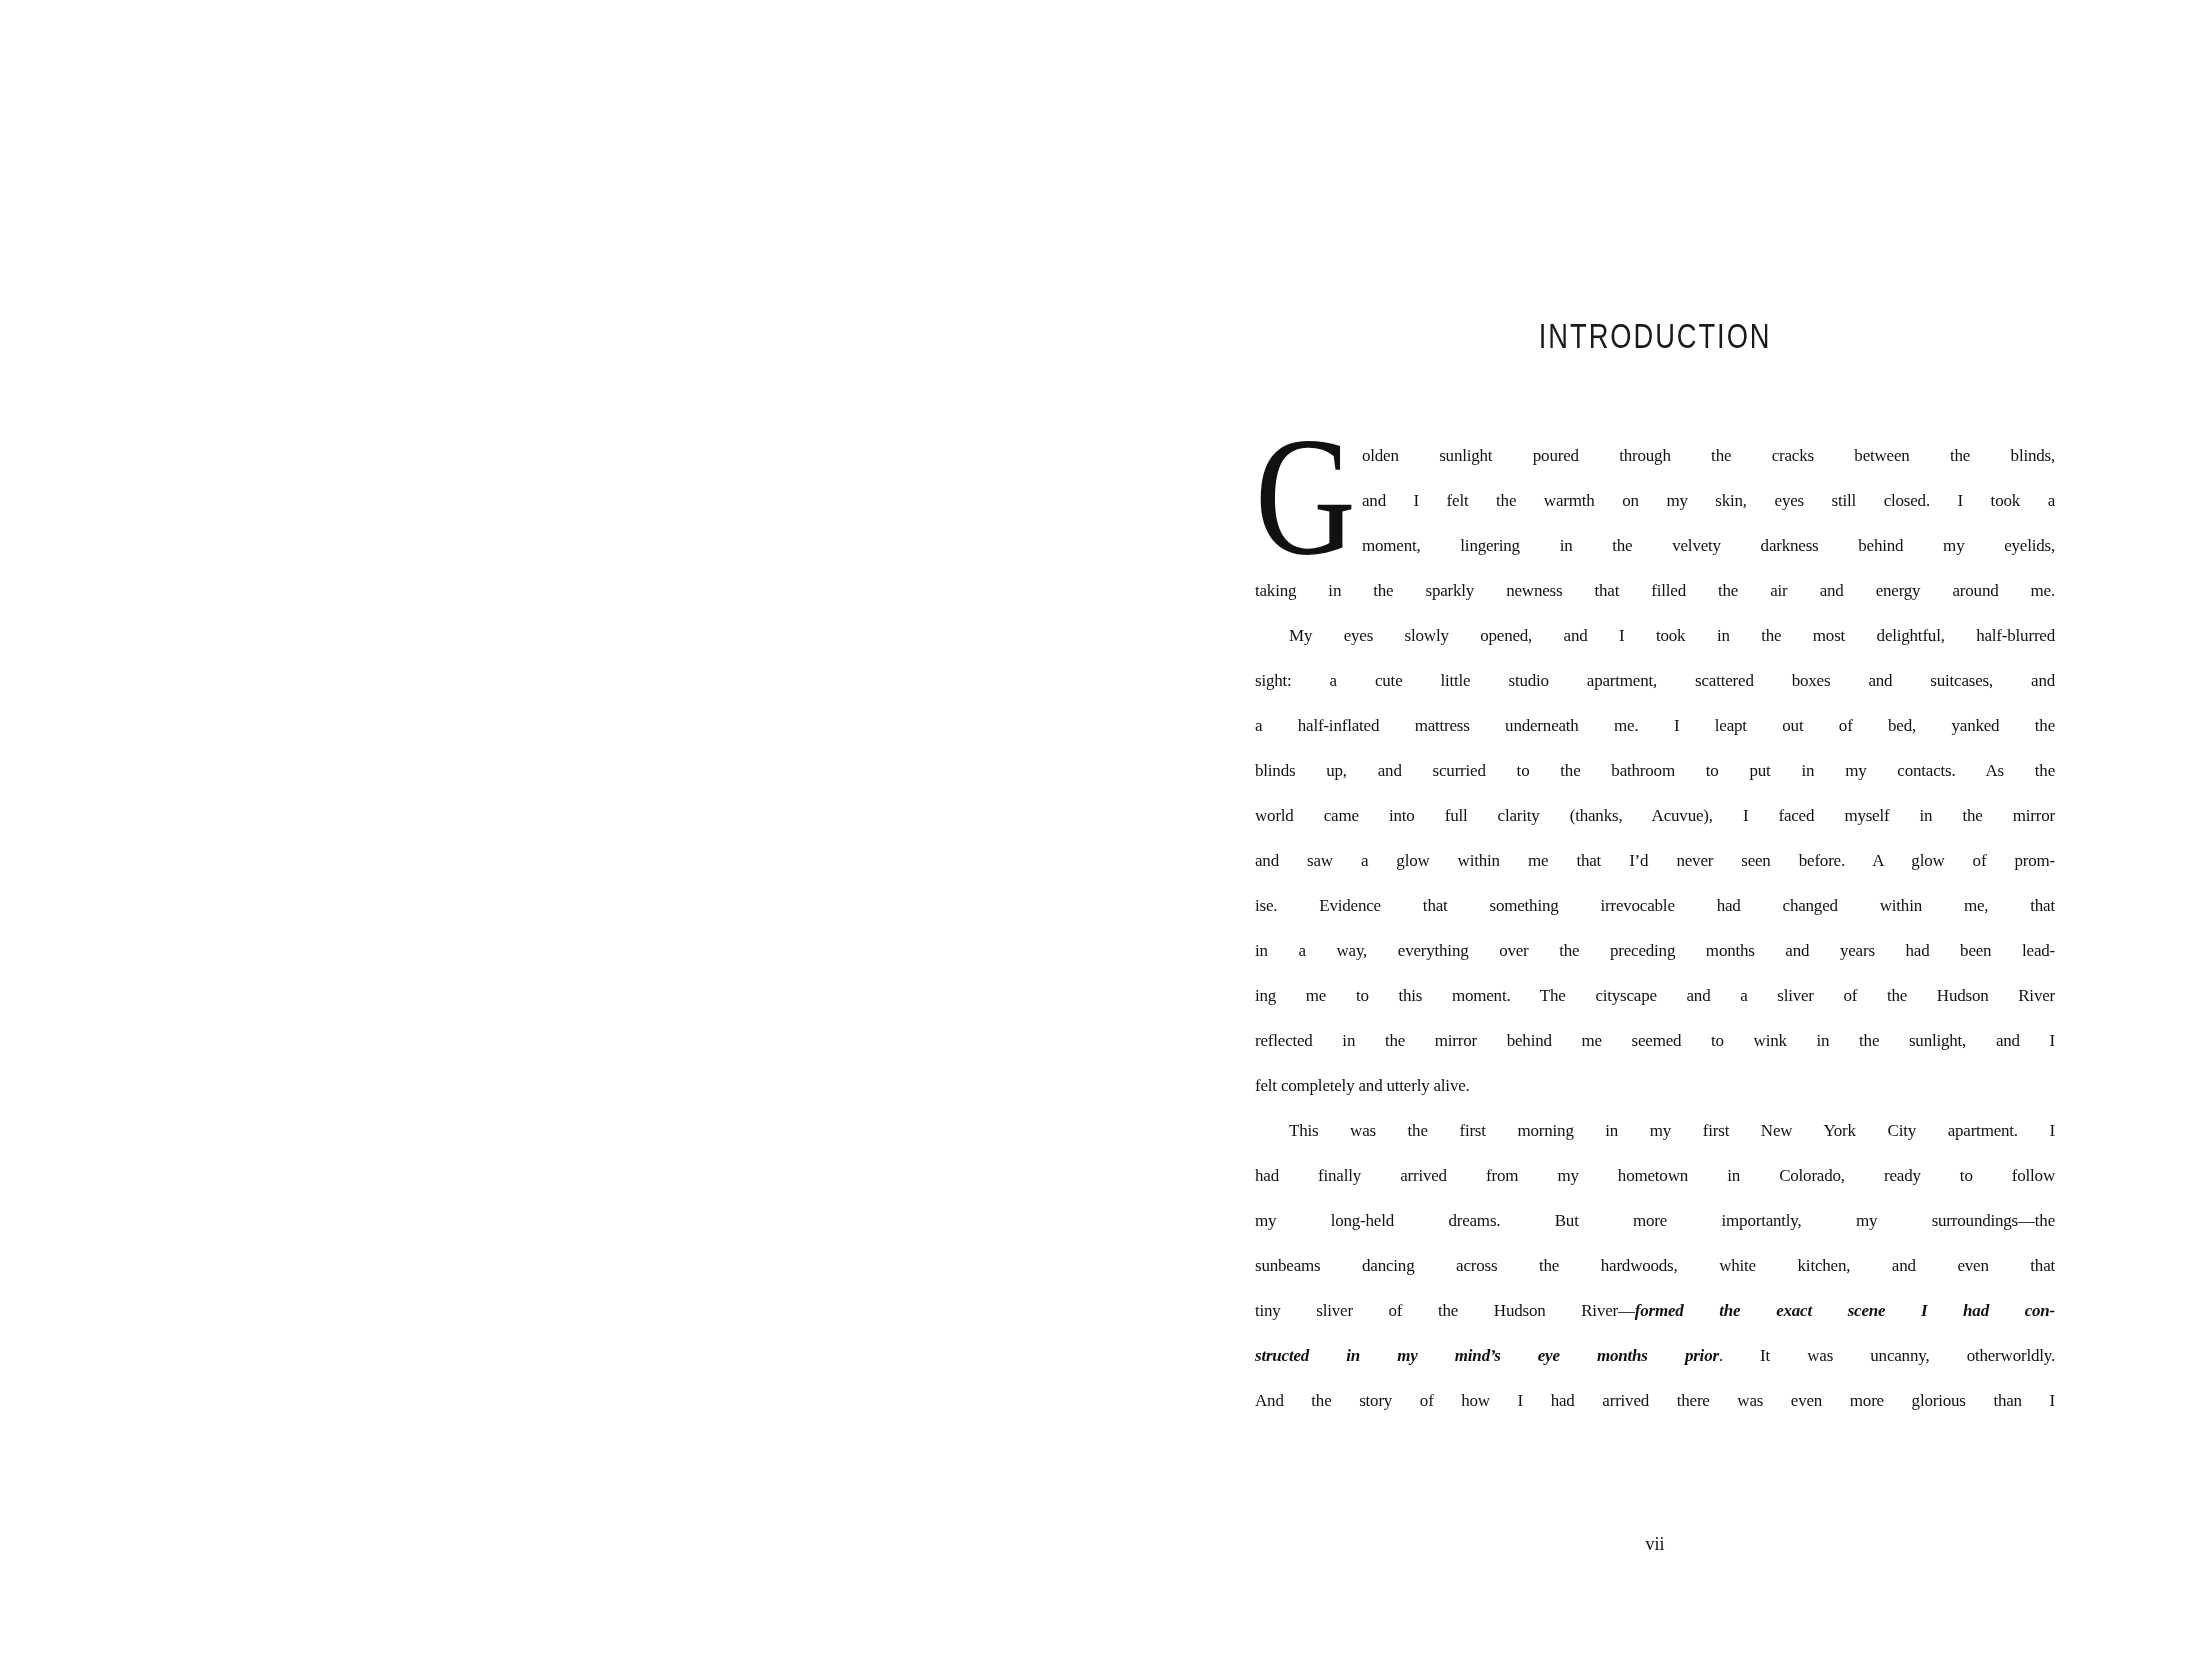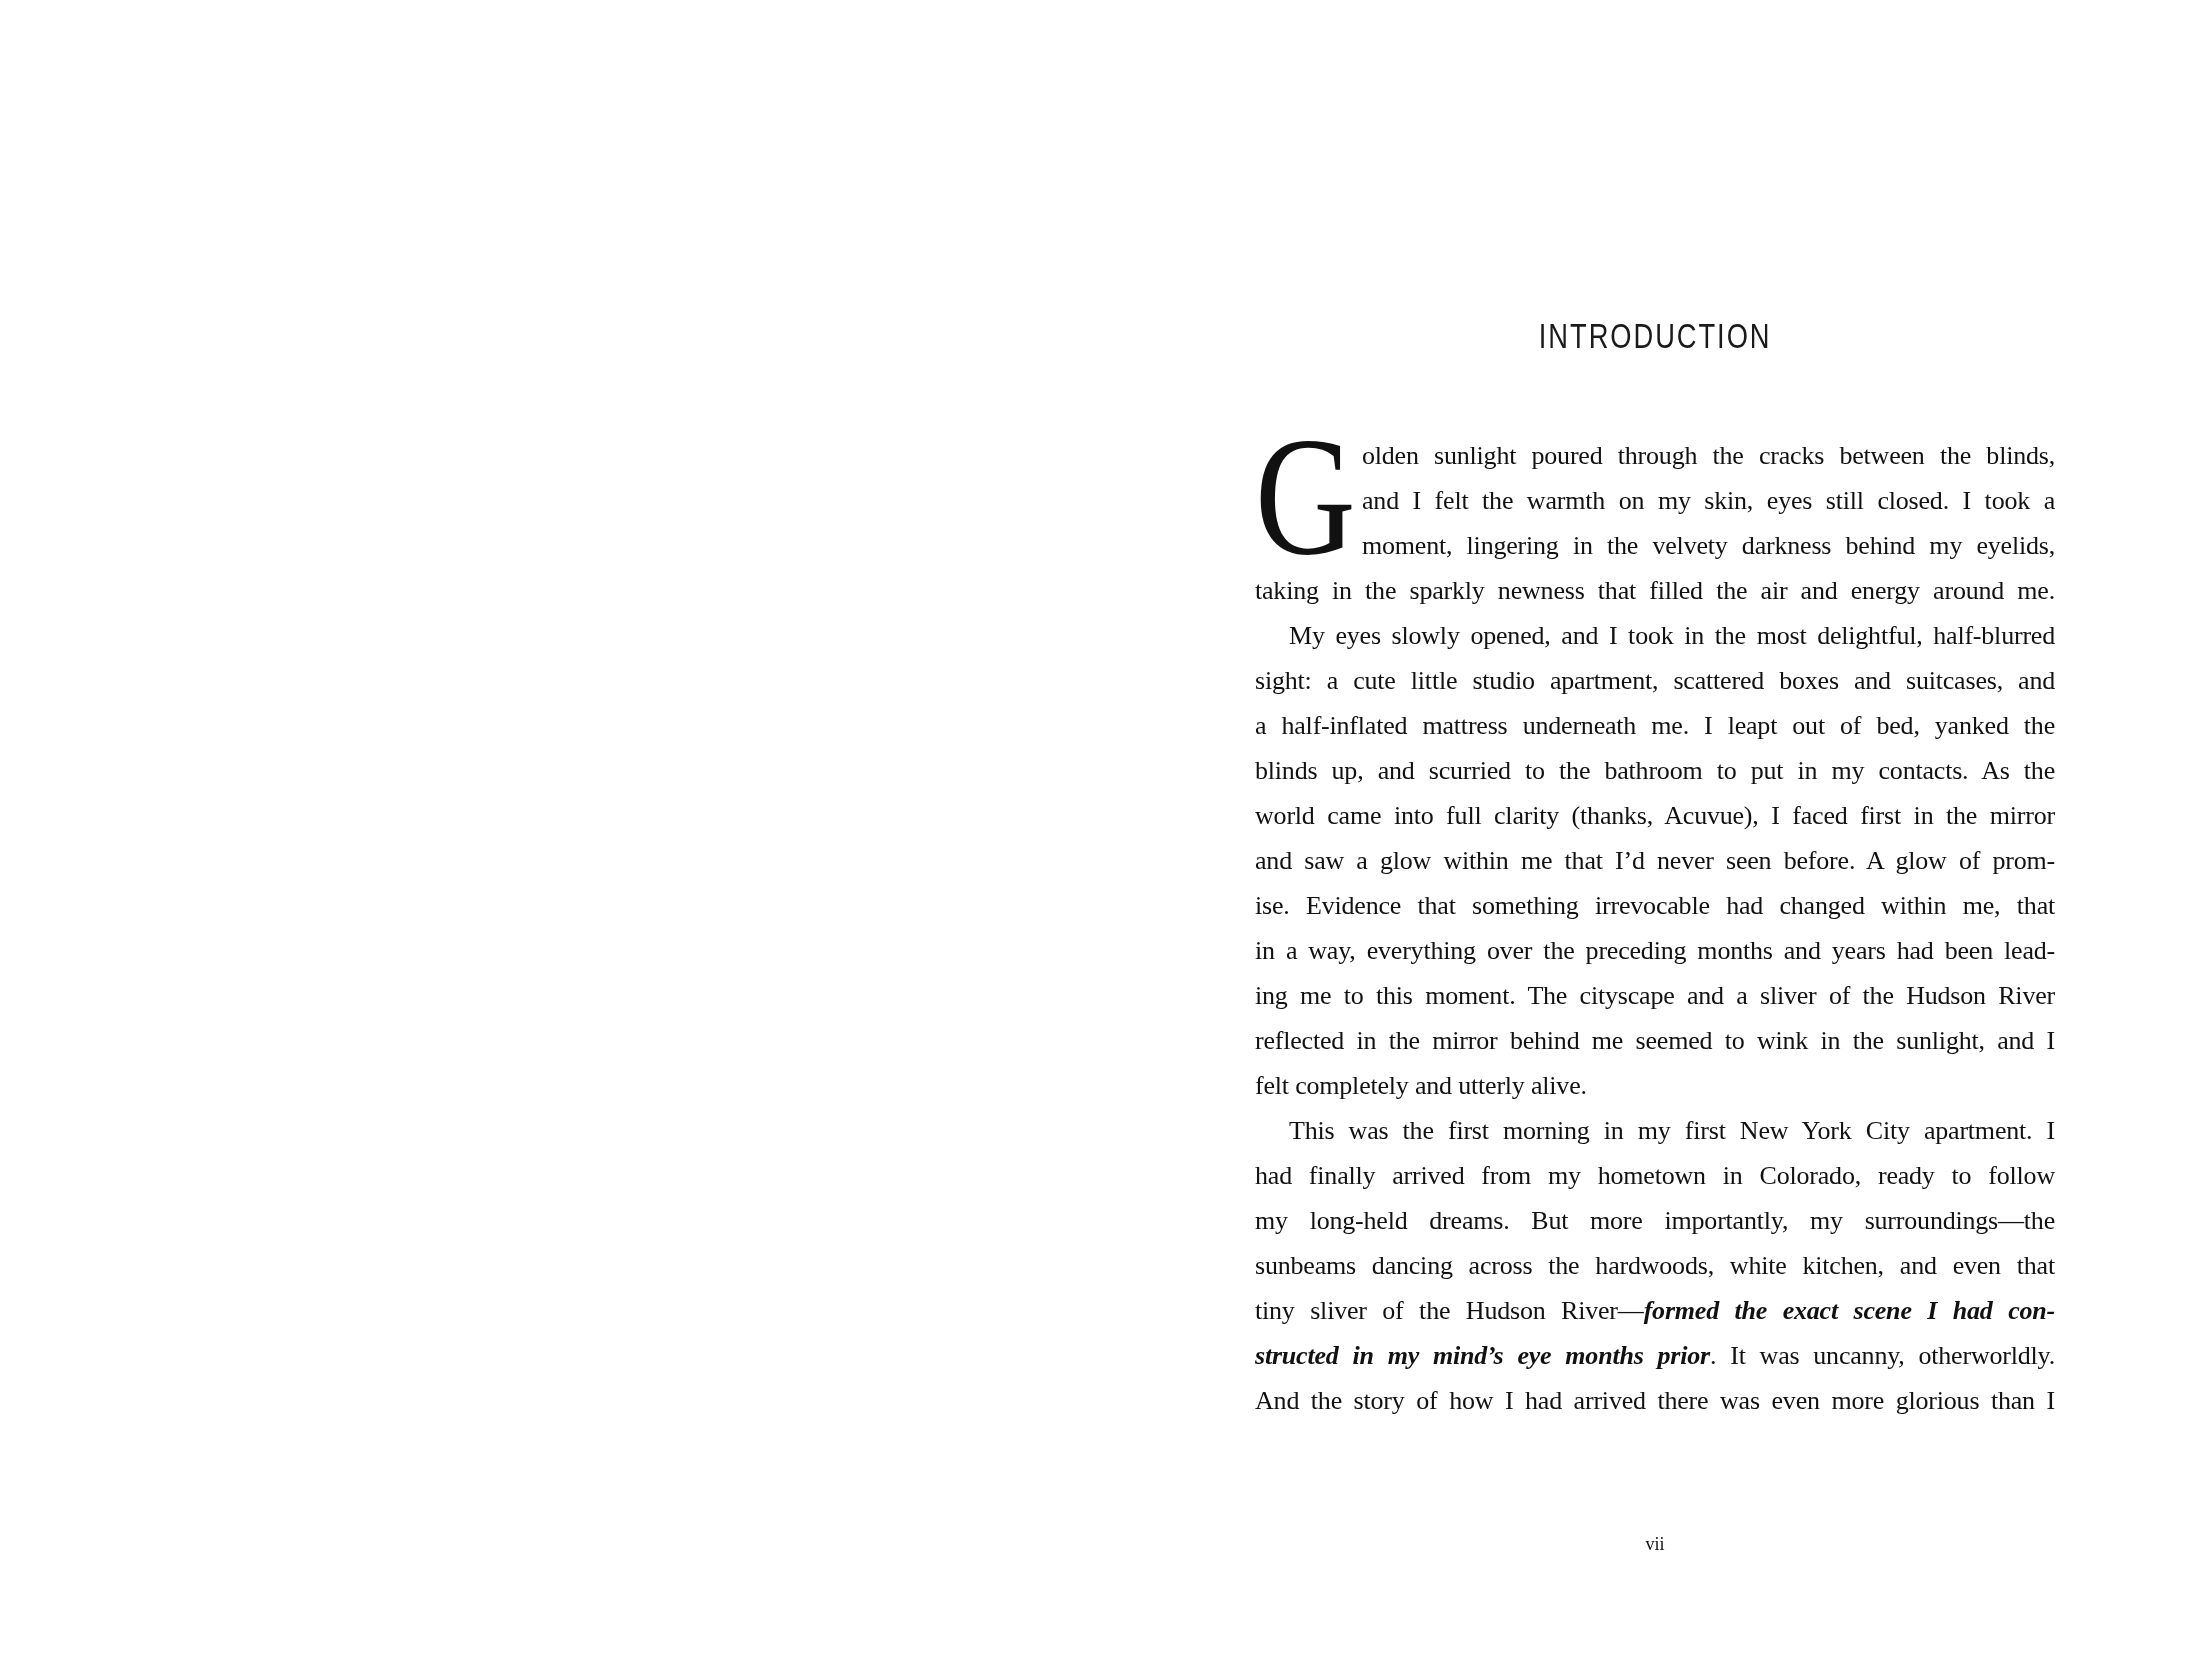--- a/index.html
+++ b/index.html
@@ -41,21 +41,21 @@
     font-weight: 400;
     transform: scaleX(0.82);
     transform-origin: 0 0;
     color: #111111;
   }
 
   .body-text { position: absolute; left: 0; top: 433px; width: 800px; }
   .line {
     height: 45px;
     line-height: 45px;
-    font-size: 26px;
+    font-size: 17px;
     letter-spacing: -0.2px;
     text-align: justify;
     text-align-last: justify;
     white-space: normal;
   }
   .line.dc { padding-left: 107px; }
   .line.pi { text-indent: 34px; }
   .line.last { text-align-last: left; }
   .seg-b { font-weight: bold; font-style: italic; }
   .seg-i { font-style: italic; }
@@ -80,21 +80,21 @@
       <div class="dropcap">G</div>
       <div class="body-text">
           <div class="line dc"><span>olden sunlight poured through the cracks between the blinds,</span></div>
           <div class="line dc"><span>and I felt the warmth on my skin, eyes still closed. I took a</span></div>
           <div class="line dc"><span>moment, lingering in the velvety darkness behind my eyelids,</span></div>
           <div class="line"><span>taking in the sparkly newness that filled the air and energy around me.</span></div>
           <div class="line pi"><span>My eyes slowly opened, and I took in the most delightful, half-blurred</span></div>
           <div class="line"><span>sight: a cute little studio apartment, scattered boxes and suitcases, and</span></div>
           <div class="line"><span>a half-inflated mattress underneath me. I leapt out of bed, yanked the</span></div>
           <div class="line"><span>blinds up, and scurried to the bathroom to put in my contacts. As the</span></div>
-          <div class="line"><span>world came into full clarity (thanks, Acuvue), I faced first in the mirror</span></div>
+          <div class="line"><span>world came into full clarity (thanks, Acuvue), I faced myself in the mirror</span></div>
           <div class="line"><span>and saw a glow within me that I’d never seen before. A glow of prom-</span></div>
           <div class="line"><span>ise. Evidence that something irrevocable had changed within me, that</span></div>
           <div class="line"><span>in a way, everything over the preceding months and years had been lead-</span></div>
           <div class="line"><span>ing me to this moment. The cityscape and a sliver of the Hudson River</span></div>
           <div class="line"><span>reflected in the mirror behind me seemed to wink in the sunlight, and I</span></div>
           <div class="line last"><span>felt completely and utterly alive.</span></div>
           <div class="line pi"><span>This was the first morning in my first New York City apartment. I</span></div>
           <div class="line"><span>had finally arrived from my hometown in Colorado, ready to follow</span></div>
           <div class="line"><span>my long-held dreams. But more importantly, my surroundings—the</span></div>
           <div class="line"><span>sunbeams dancing across the hardwoods, white kitchen, and even that</span></div>

